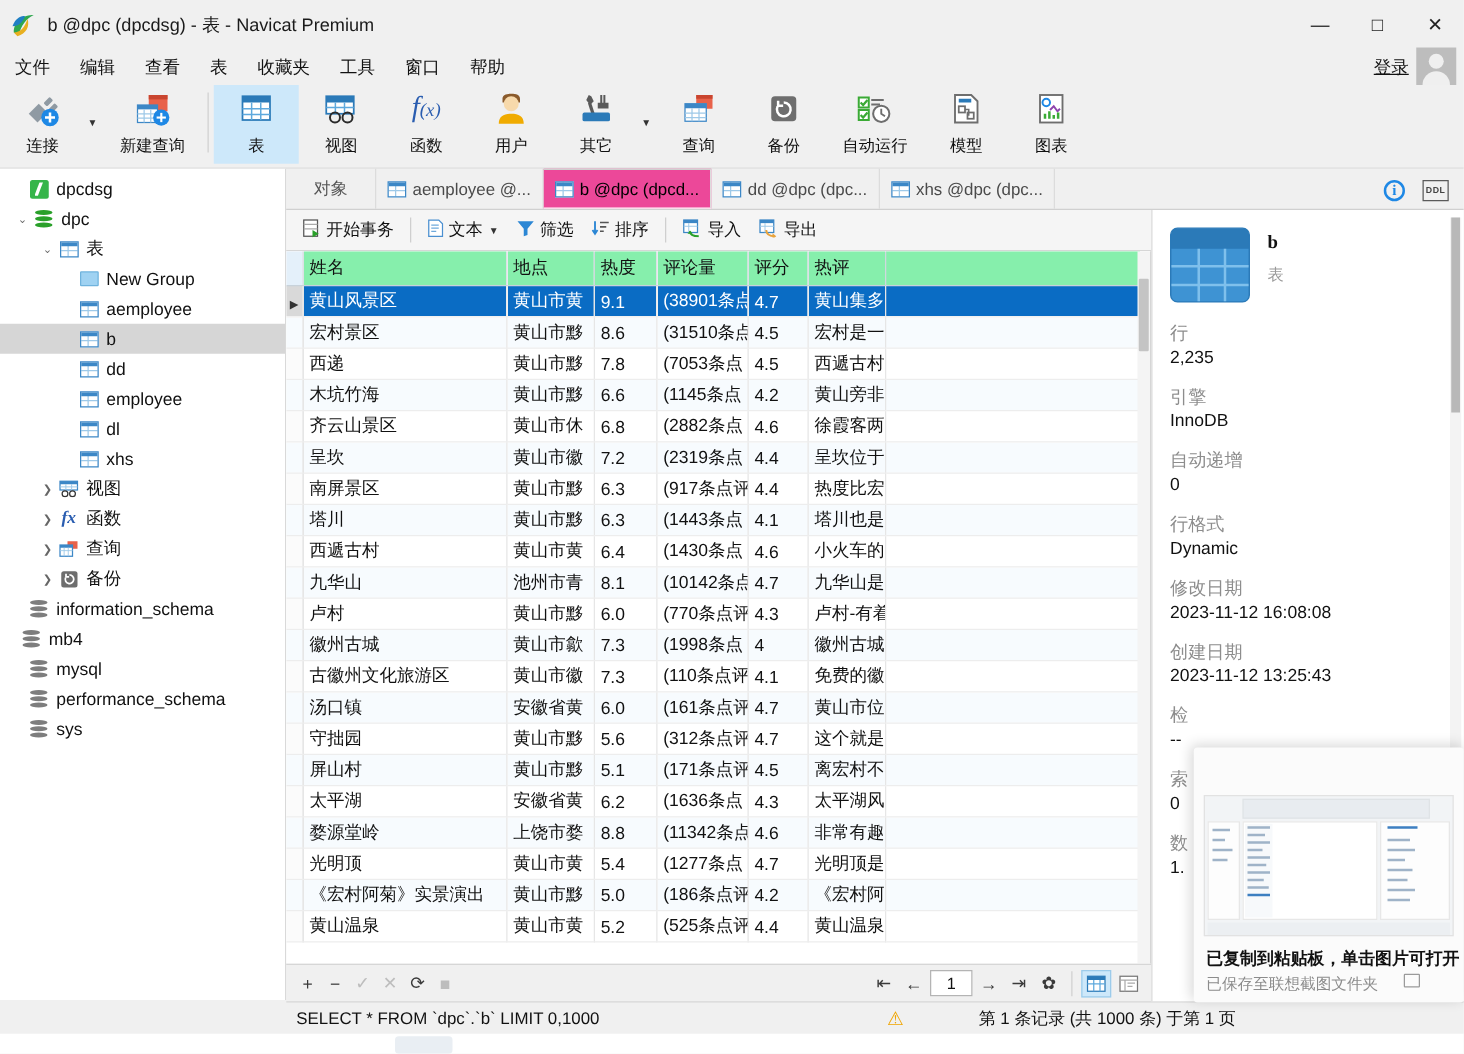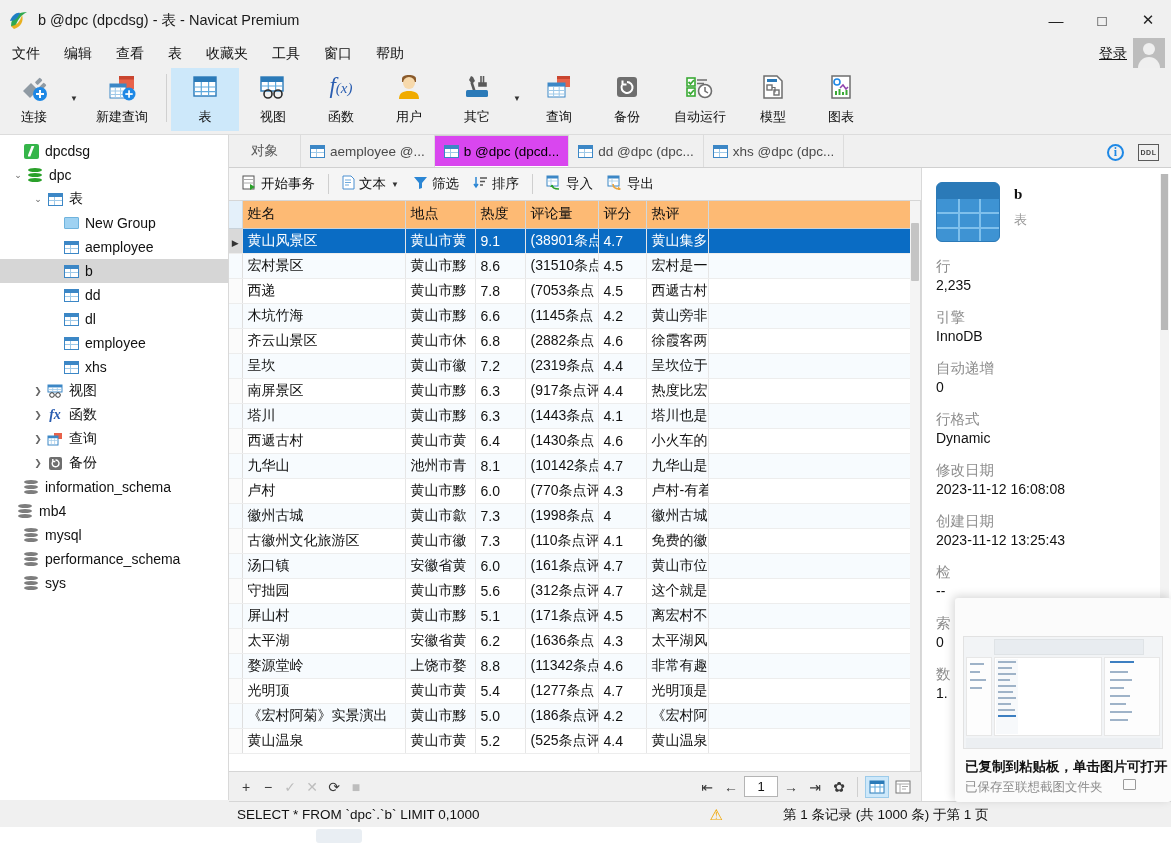--- a/index.html
+++ b/index.html
@@ -81,21 +81,21 @@
   .tabbar {
     position: absolute; left: 229px; top: 135px; width: 942px; height: 33px;
     background: #f0f0f0; display: flex; align-items: flex-end; border-bottom: 1px solid #d0d0d0;
   }
   .tab {
     height: 32px; display: flex; align-items: center; gap: 5px; padding: 0 9px;
     font-size: 13.5px; color: #4a4a4a; border-right: 1px solid #dcdcdc; white-space: nowrap;
     max-width: 152px; overflow: hidden;
   }
   .tab.obj { color:#555; border-right: 1px solid #dcdcdc; padding: 0 22px; }
-  .tab.active { background: #d946ef; color: #000; font-weight: normal; border-top: 1px solid #d0d0d0; border-bottom: 1px solid #fff; }
+  .tab.active { background: #ec4899; color: #000; font-weight: normal; border-top: 1px solid #d0d0d0; border-bottom: 1px solid #fff; }
   .info-icons { margin-left: auto; display: flex; align-items: center; gap: 14px; padding: 0 12px 6px 0; }
   .ico-info { width: 17px; height: 17px; border-radius: 50%; border: 2px solid #1e88e5; color: #1e88e5;
     font-size: 12px; font-weight: bold; display:flex; align-items:center; justify-content:center;
     font-family:"Liberation Serif", serif; }
   .ico-ddl { width: 21px; height: 17px; border: 1.5px solid #5a5a5a; font-size: 7px; color:#444;
     display:flex; align-items:center; justify-content:center; letter-spacing: .5px; font-weight:bold; }
 
   
   .gridtools {
     position: absolute; left: 229px; top: 168px; width: 692px; height: 33px;
@@ -106,21 +106,21 @@
   .gt-sep { width: 1px; height: 20px; background: #cfcfcf; margin: 0 5px; }
   .gt-caret { font-size: 8px; color: #333; margin-left: 1px; }
 
   
   .gridwrap {
     position: absolute; left: 229px; top: 201px; width: 692px; height: 570px;
     background: #fff; overflow: hidden; border-right: 1px solid #d6d6d6;
   }
   table.grid { border-collapse: collapse; table-layout: fixed; width: 683px; }
   table.grid th {
-    background: #fdba74; font-weight: normal; font-size: 14px; text-align: left;
+    background: #86efac; font-weight: normal; font-size: 14px; text-align: left;
     padding: 4px 5px; height: 27px; border-right: 1px solid #cfd8de; border-bottom: 1px solid #c8d2da;
     color: #111; overflow: hidden; white-space: nowrap;
   }
   table.grid th.rowhdr { width: 13px; padding: 0; background:#e4f0fa; }
   table.grid td {
     font-size: 14px; padding: 3px 5px; height: 24.5px; border-right: 1px solid #e6e6e6;
     border-bottom: 1px solid #ededed; white-space: nowrap; overflow: hidden; color:#111;
   }
   table.grid tr:nth-child(even) td { background: #f7fbfe; }
   table.grid td.rowhdr { width: 13px; background: #fbfbfb; border-right: 1px solid #dedede; padding: 0; text-align:center; }
@@ -450,27 +450,27 @@
     <div class="tree-row" style="padding-left:62px">
       <div class="tw-icon">
           <div class="ic-grid"></div>
         </div>
       <span>dd</span>
     </div>
     <div class="tree-row" style="padding-left:62px">
       <div class="tw-icon">
           <div class="ic-grid"></div>
         </div>
+      <span>employee</span>
+    </div>
+    <div class="tree-row" style="padding-left:62px">
+      <div class="tw-icon">
+          <div class="ic-grid"></div>
+        </div>
       <span>dl</span>
-    </div>
-    <div class="tree-row" style="padding-left:62px">
-      <div class="tw-icon">
-          <div class="ic-grid"></div>
-        </div>
-      <span>employee</span>
     </div>
     <div class="tree-row" style="padding-left:62px">
       <div class="tw-icon">
           <div class="ic-grid"></div>
         </div>
       <span>xhs</span>
     </div>
 
     <div class="tree-row" style="padding-left:30px">
       <div class="tw-arrow">❯</div>

